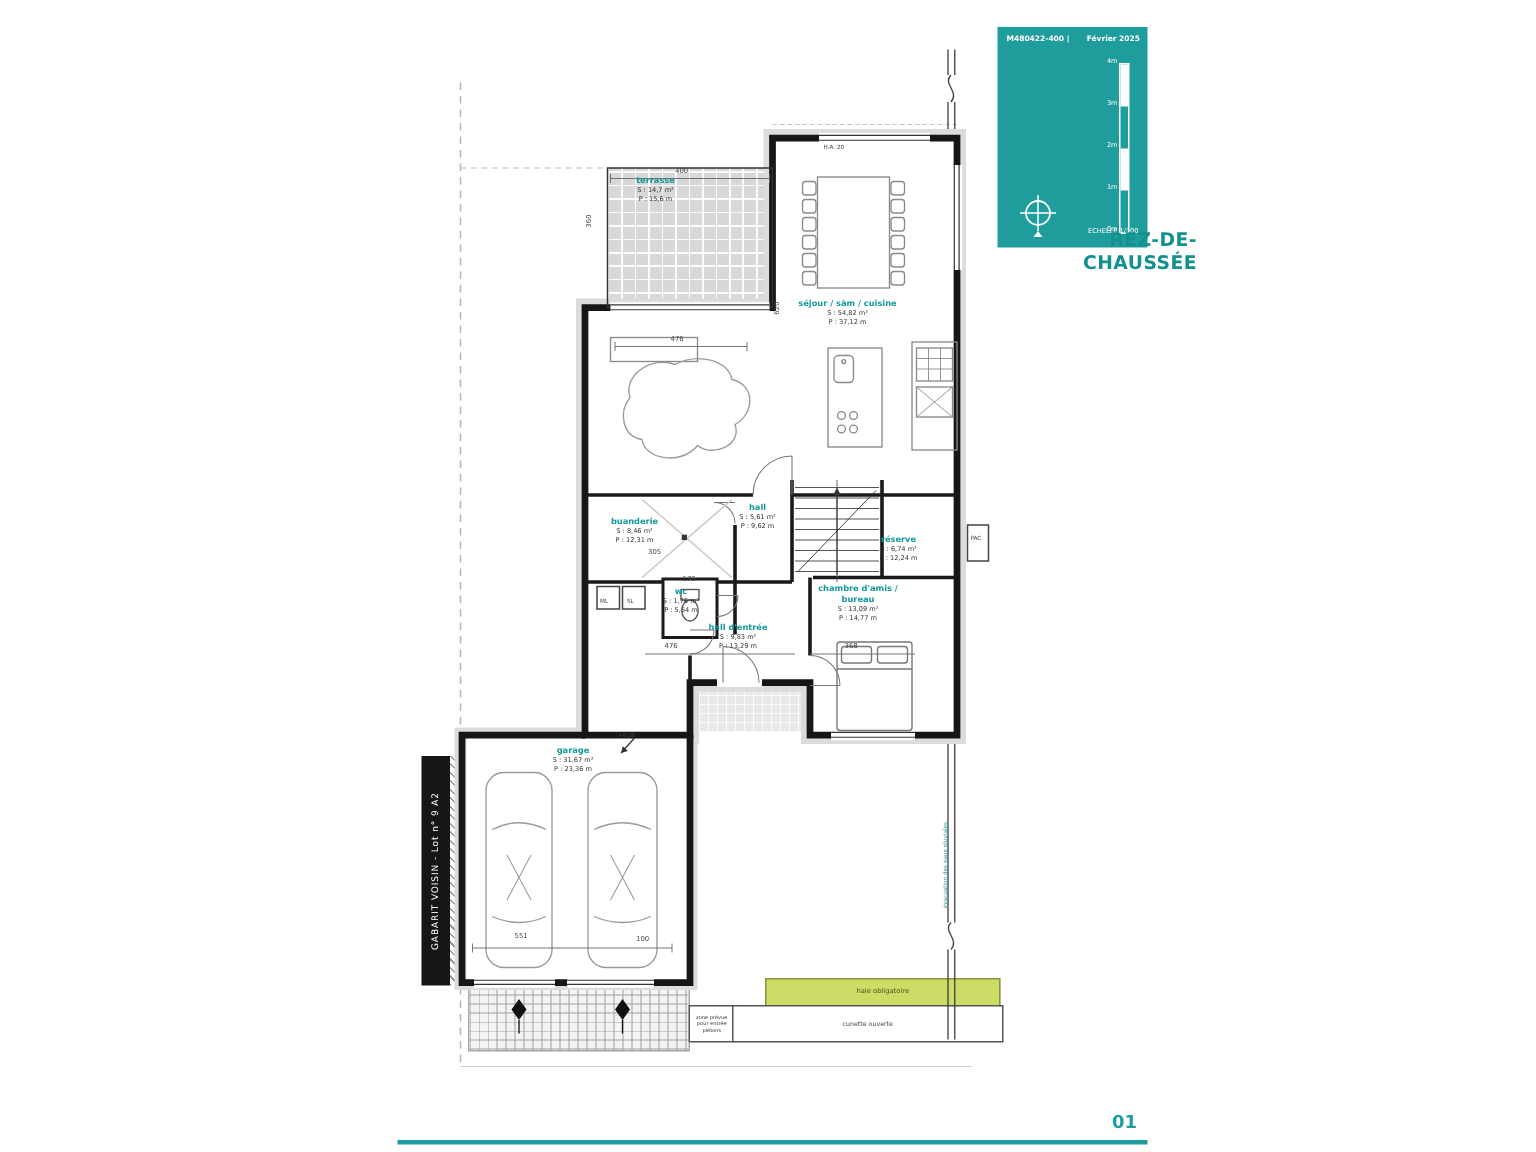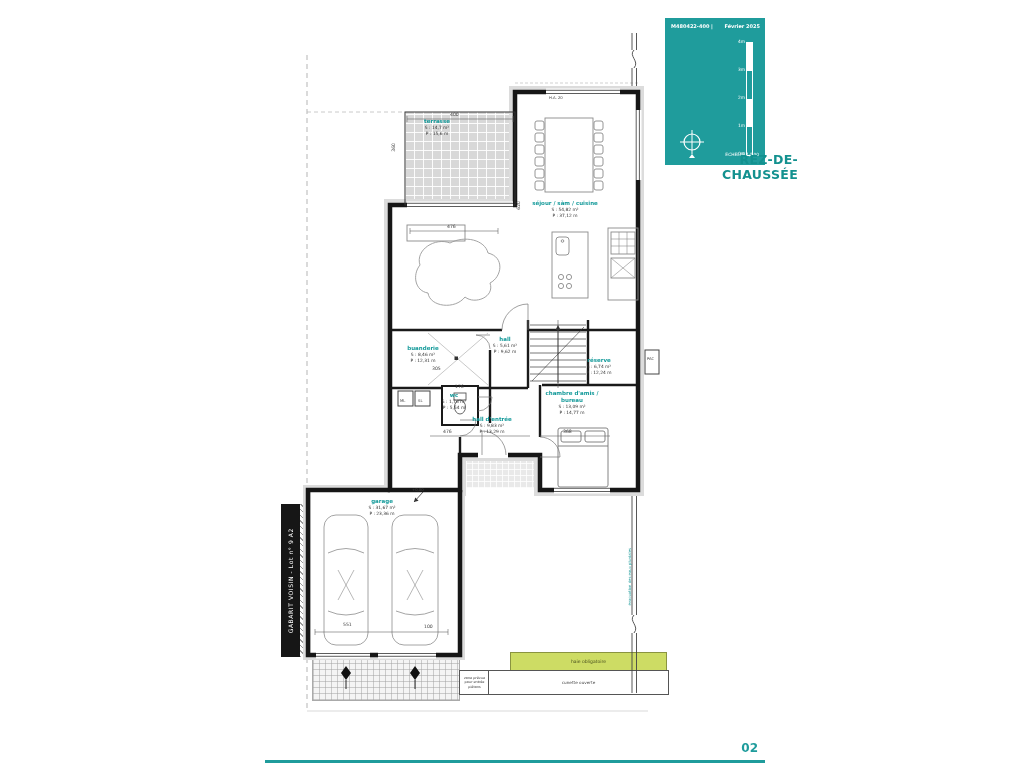--- a/index.html
+++ b/index.html
@@ -319,16 +319,16 @@
     <span class="stick" style="top:133px;">0m</span>
     <svg class="compass" width="26" height="30" viewBox="0 0 26 30">
       <circle cx="13" cy="13" r="8" stroke="#fff" stroke-width="1.2" fill="none"></circle>
       <path d="M13,1 V25 M1,13 H25" stroke="#fff" stroke-width="1" fill="none"></path>
       <path d="M13,25 l-3,4 h6 Z" fill="#fff"></path>
     </svg>
     <span class="echelle">ECHELLE   1/100</span>
   </div>
   <div class="abs floortitle">REZ-DE-CHAUSSÉE</div>
 
-  <div class="abs pagenum">02</div>
+  <div class="abs pagenum">01</div>
   <div class="abs rule"></div>
 
 </div>
 
 </body></html>

